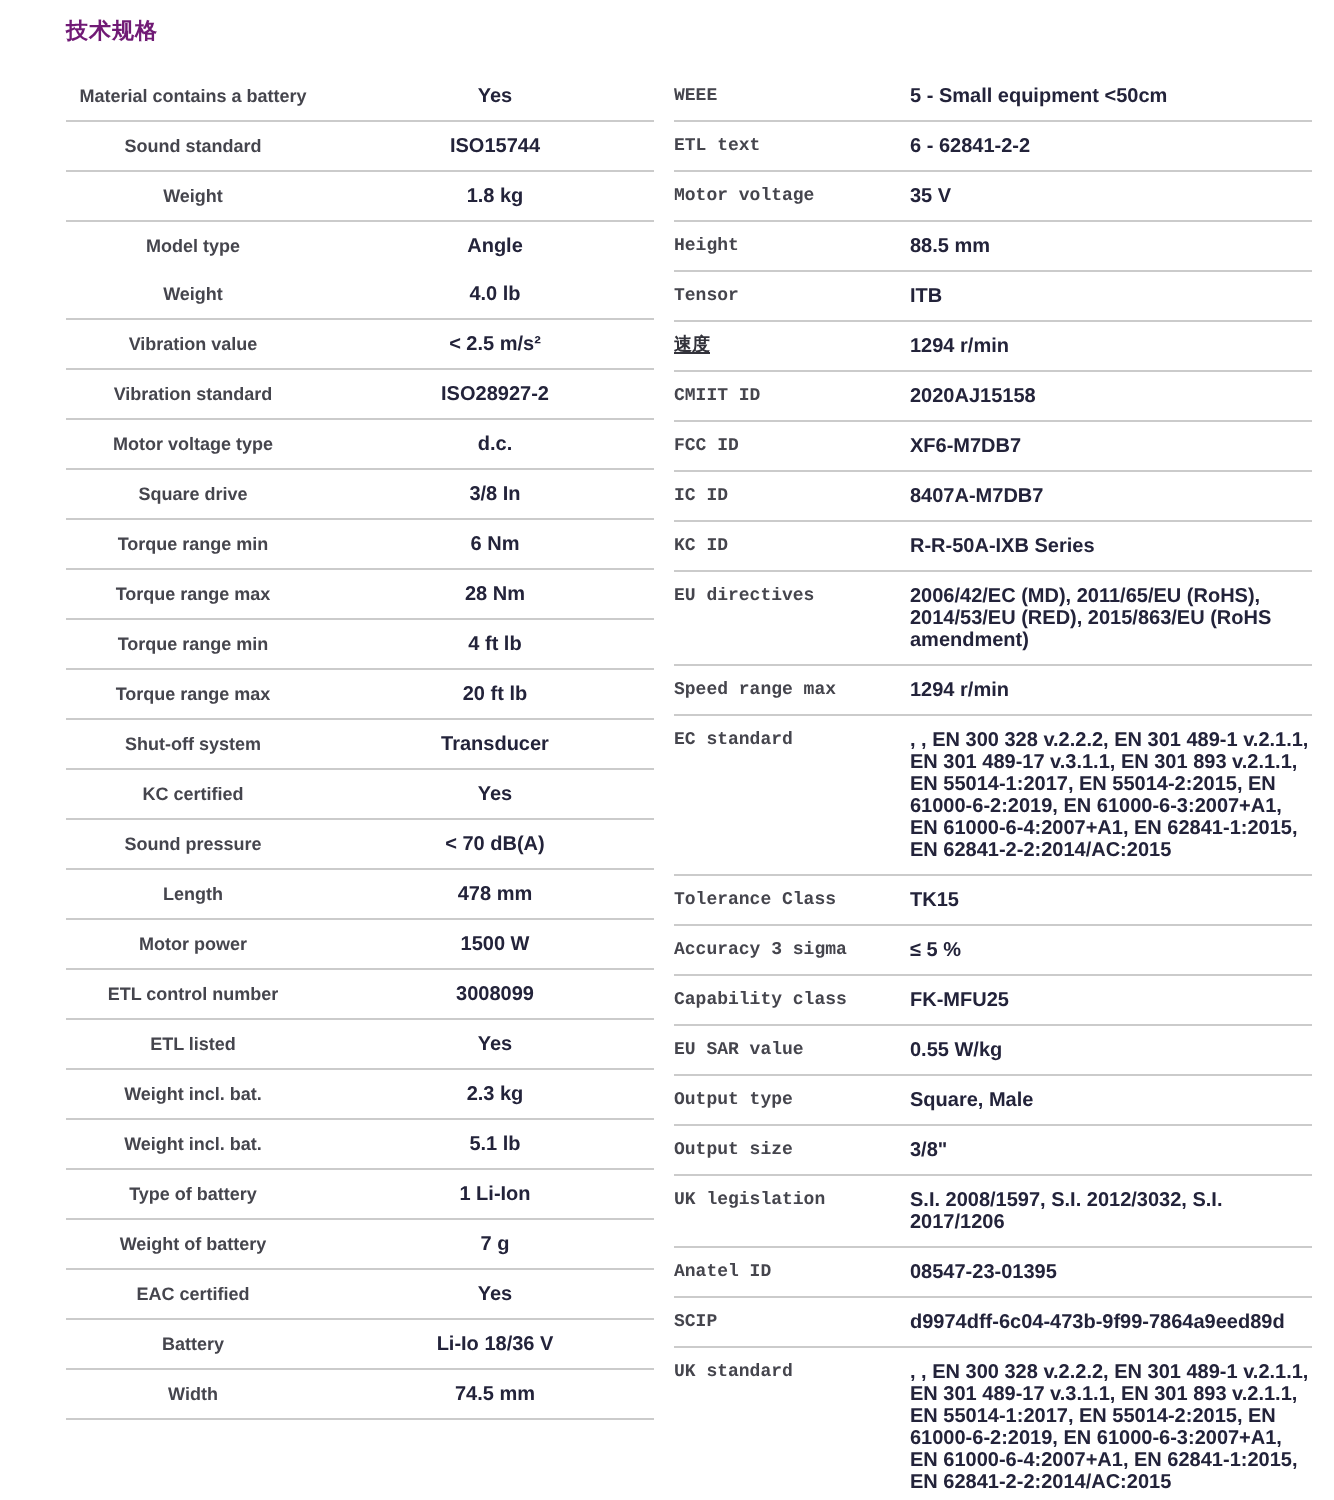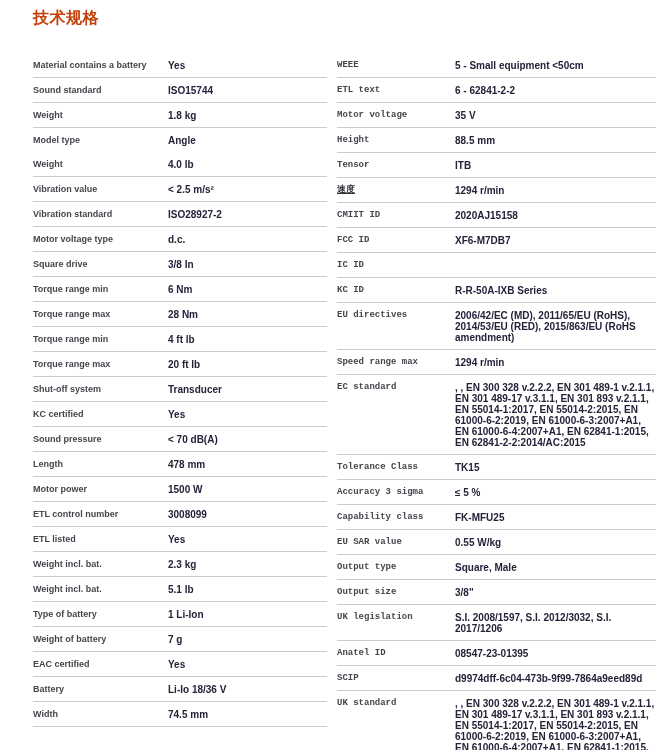--- a/index.html
+++ b/index.html
@@ -4,29 +4,29 @@
 <style>
   * { box-sizing: border-box; margin: 0; padding: 0; }
   html, body {
     width: 667px; height: 750px;
     background: #ffffff;
     font-family: "Liberation Sans", sans-serif;
     overflow: hidden;
   }
   .page { padding: 8px 11px 0 33px; }
   .page-title {
-    font-size: 16px;
+    font-size: 11px;
     font-weight: 700;
-    color: #c2410c;
+    color: #701a75;
     letter-spacing: 0.5px;
-    margin-bottom: 24px;
+    margin-bottom: 13px;
   }
   .columns { display: flex; gap: 10px; align-items: flex-start; }
   .spec-col { display: block; }
-  .col-left  { width: 294px; }
+  .col-left  { width: 294px; text-align: center; }
   .col-right { width: 319px; }
   .spec-row {
     display: flex;
     align-items: flex-start;
     padding: 7px 0 6px 0;
     border-bottom: 1px solid #cbcbcb;
   }
   .spec-row.no-border { border-bottom: none; }
   .col-left  .spec-label { width: 135px; }
   .col-right .spec-label { width: 118px; font-family: Liberation Mono, monospace; }
@@ -192,20 +192,21 @@
         <div class="spec-row">
     <span class="spec-label">CMIIT ID</span>
     <span class="spec-value">2020AJ15158</span>
   </div>
         <div class="spec-row">
     <span class="spec-label">FCC ID</span>
     <span class="spec-value">XF6-M7DB7</span>
   </div>
         <div class="spec-row">
     <span class="spec-label">IC ID</span>
+    <span class="spec-value">8407A-M7DB7</span>
   </div>
         <div class="spec-row">
     <span class="spec-label">KC ID</span>
     <span class="spec-value">R-R-50A-IXB Series</span>
   </div>
         <div class="spec-row">
     <span class="spec-label">EU directives</span>
     <span class="spec-value">2006/42/EC (MD), 2011/65/EU (RoHS), 2014/53/EU (RED), 2015/863/EU (RoHS amendment)</span>
   </div>
         <div class="spec-row">

